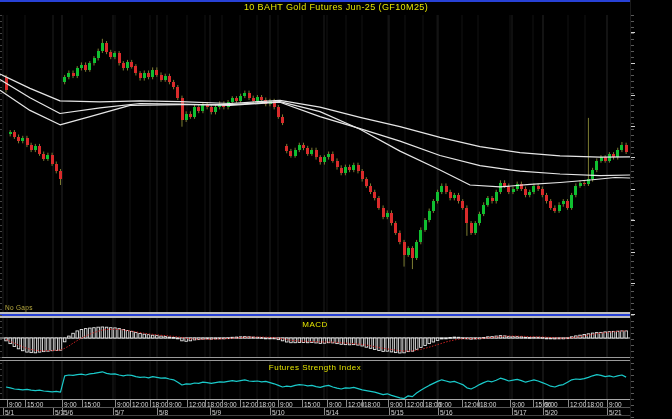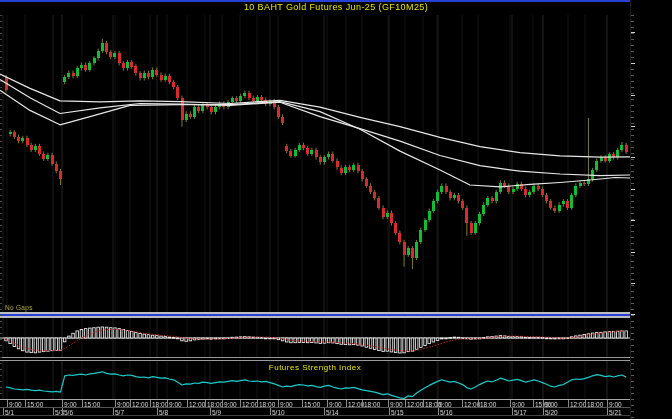--- a/index.html
+++ b/index.html
@@ -586,20 +586,21 @@
         <rect x="595.5" y="14.6" width="2.5" height="5.4" fill="#000" stroke="#e4e4e4" stroke-width="0.9"></rect>
         <rect x="599.7" y="14.4" width="2.5" height="5.6" fill="#000" stroke="#e4e4e4" stroke-width="0.9"></rect>
         <rect x="603.9" y="13.9" width="2.5" height="6.1" fill="#000" stroke="#e4e4e4" stroke-width="0.9"></rect>
         <rect x="608.1" y="13.7" width="2.5" height="6.3" fill="#000" stroke="#e4e4e4" stroke-width="0.9"></rect>
         <rect x="612.3" y="13.4" width="2.5" height="6.6" fill="#000" stroke="#e4e4e4" stroke-width="0.9"></rect>
         <rect x="616.5" y="13.2" width="2.5" height="6.8" fill="#000" stroke="#e4e4e4" stroke-width="0.9"></rect>
         <rect x="620.7" y="12.9" width="2.5" height="7.1" fill="#000" stroke="#e4e4e4" stroke-width="0.9"></rect>
         <rect x="624.9" y="12.9" width="2.5" height="7.1" fill="#000" stroke="#e4e4e4" stroke-width="0.9"></rect>
         <polyline points="6.0,21.4 10.2,23.3 14.4,25.2 18.6,27.1 22.8,28.9 27.0,30.3 31.1,31.5 35.3,32.2 39.5,32.7 43.7,32.8 47.9,32.7 52.1,32.5 56.3,32.3 60.5,32.1 64.7,30.3 68.9,28.0 73.0,25.2 77.2,22.6 81.4,20.2 85.6,18.1 89.8,16.2 94.0,14.6 98.2,13.2 102.4,12.1 106.6,11.5 110.8,11.3 114.9,11.3 119.1,11.5 123.3,12.0 127.5,12.6 131.7,13.2 135.9,13.9 140.1,14.6 144.3,15.3 148.5,15.9 152.7,16.3 156.8,16.8 161.0,17.3 165.2,17.6 169.4,18.0 173.6,18.4 177.8,18.9 182.0,19.6 186.2,20.4 190.4,20.8 194.6,21.1 198.7,21.2 202.9,21.2 207.1,21.2 211.3,21.2 215.5,21.1 219.7,20.9 223.9,20.8 228.1,20.5 232.3,20.2 236.5,19.9 240.6,19.6 244.8,19.3 249.0,19.2 253.2,19.1 257.4,19.1 261.6,19.1 265.8,19.2 270.0,19.4 274.2,19.7 278.4,20.2 282.5,20.8 286.7,21.6 290.9,22.3 295.1,22.7 299.3,23.0 303.5,23.2 307.7,23.4 311.9,23.5 316.1,23.7 320.3,23.9 324.4,23.9 328.6,24.0 332.8,24.1 337.0,24.3 341.2,24.7 345.4,25.1 349.6,25.4 353.8,25.6 358.0,26.0 362.2,26.4 366.3,27.1 370.5,27.8 374.7,28.6 378.9,29.5 383.1,30.3 387.3,30.9 391.5,31.5 395.7,32.1 399.9,32.7 404.1,33.0 408.2,33.0 412.4,32.8 416.6,32.2 420.8,31.4 425.0,30.3 429.2,29.2 433.4,27.9 437.6,26.6 441.8,25.3 446.0,24.0 450.1,22.9 454.3,22.0 458.5,21.2 462.7,20.8 466.9,20.6 471.1,20.7 475.3,20.7 479.5,20.5 483.7,20.2 487.9,19.8 492.0,19.4 496.2,19.0 500.4,18.5 504.6,18.2 508.8,18.1 513.0,18.1 517.2,18.2 521.4,18.3 525.6,18.4 529.8,18.7 533.9,18.8 538.1,18.9 542.3,19.0 546.5,19.2 550.7,19.5 554.9,19.8 559.1,20.1 563.3,20.2 567.5,20.1 571.7,19.7 575.8,19.2 580.0,18.5 584.2,17.8 588.4,17.1 592.6,16.4 596.8,15.7 601.0,15.2 605.2,14.6 609.4,14.2 613.6,13.7 617.7,13.4 621.9,13.0 626.1,12.8" fill="none" stroke="#cc2222" stroke-width="1" stroke-dasharray="1.5 1.5"></polyline>
       </svg>
+    <div class="pane-label" id="macd-label" style="color: rgb(230, 230, 0);">MACD</div>
   </div>
 
   <div class="divider2"></div>
 
   <div class="panel" style="top:361px;height:38px;">
     <svg id="svg-rsi" width="630" height="38" viewBox="0 0 630 38">
         <line x1="7" y1="0" x2="7" y2="38" stroke="#121212"></line>
         <line x1="25" y1="0" x2="25" y2="38" stroke="#121212"></line>
         <line x1="62" y1="0" x2="62" y2="38" stroke="#121212"></line>
         <line x1="82" y1="0" x2="82" y2="38" stroke="#121212"></line>

